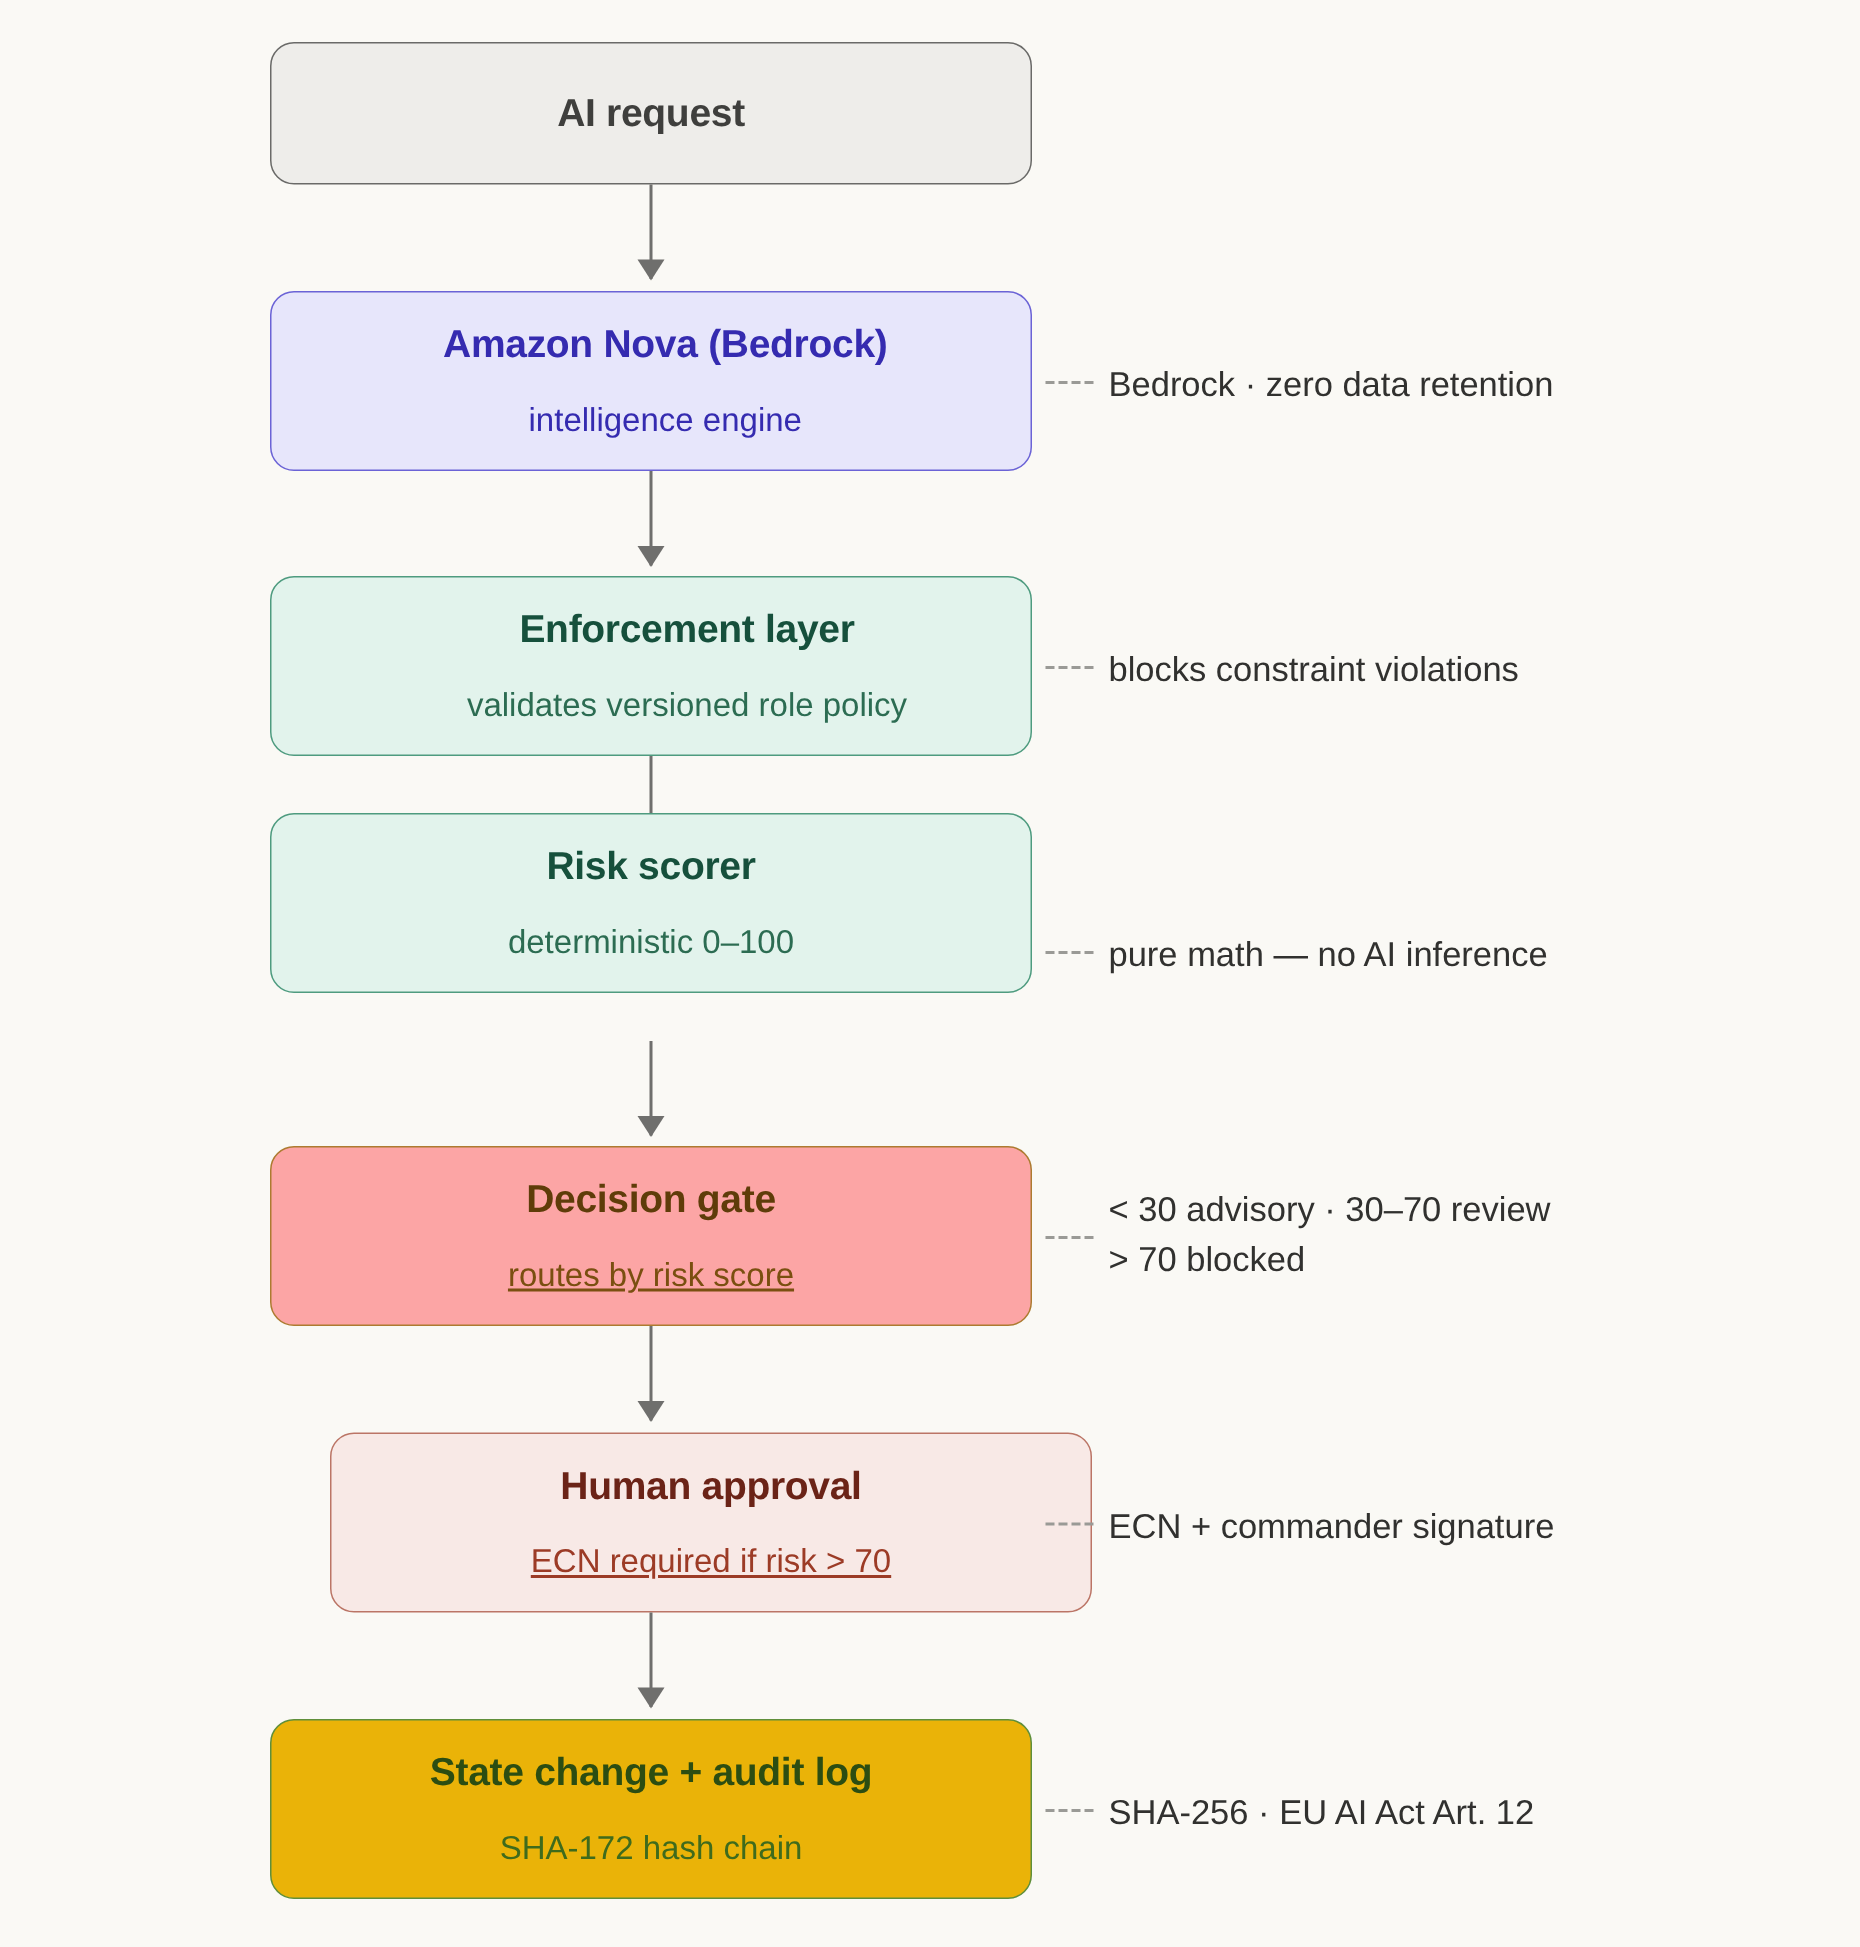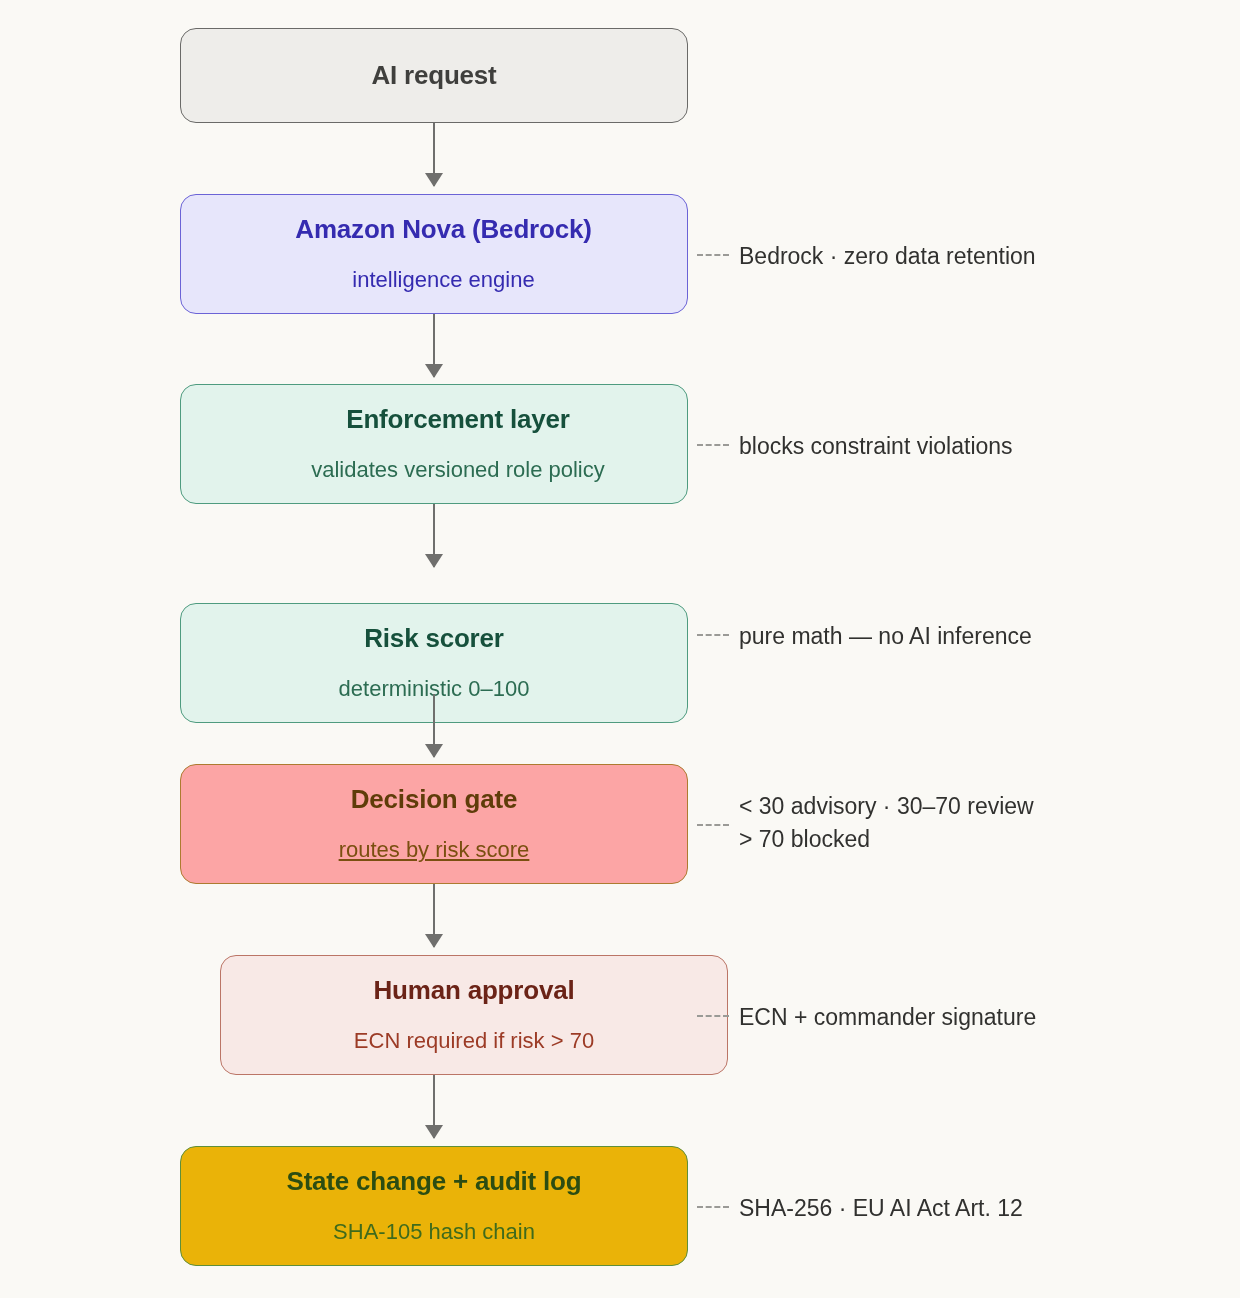--- a/index.html
+++ b/index.html
@@ -58,21 +58,21 @@
   .n-mint   { background: #e2f3ec; border-color: #4e9b7f; }
   .n-mint   .node-title { color: #16503c; }
   .n-mint   .node-sub   { color: #2c6c52; }
 
   .n-cream  { background: #fca5a5; border-color: #ad7b30; }
   .n-cream  .node-title { color: #5f3c09; }
   .n-cream  .node-sub   { color: #7a4f10; text-decoration: underline; }
 
   .n-pink   { background: #f8e9e6; border-color: #bb7566; margin-left: 40px; }
   .n-pink   .node-title { color: #6b2317; }
-  .n-pink   .node-sub   { color: #9c3b26; }
+  .n-pink   .node-sub   { color: #9c3b26; text-decoration: underline; }
 
   .n-green  { background: #eab308; border-color: #5f8f3a; }
   .n-green  .node-title { color: #2c4d12; }
   .n-green  .node-sub   { color: #3f6b1c; }
 
   
   .arrow {
     position: absolute;
     left: 430px;
     width: 8px;
@@ -145,21 +145,21 @@
     <div class="node-sub">validates versioned role policy</div>
   </div>
   <div class="side-dash" style="top:444px;"></div>
   <div class="side-note" style="top:430px;text-align:right;">blocks constraint violations</div>
 
   <div class="arrow" style="top:504px; height:63px;">
     <span class="shaft"></span>
     <span class="head"></span>
   </div>
 
-  <div class="node n-mint" style="top:603px; height:120px;">
+  <div class="node n-mint" style="top:542px; height:120px;">
     <div class="node-title">Risk scorer</div>
     <div class="node-sub">deterministic 0–100</div>
   </div>
   <div class="side-dash" style="top:634px;"></div>
   <div class="side-note" style="top:620px;">pure math — no AI inference</div>
 
   <div class="arrow" style="top:694px; height:63px;">
     <span class="shaft"></span>
     <span class="head"></span>
   </div>
@@ -184,18 +184,18 @@
   <div class="side-dash" style="top:1015px;"></div>
   <div class="side-note" style="top:1001px;">ECN + commander signature</div>
 
   <div class="arrow" style="top:1075px; height:63px;">
     <span class="shaft"></span>
     <span class="head"></span>
   </div>
 
   <div class="node n-green" style="top:1146px; height:120px;">
     <div class="node-title">State change + audit log</div>
-    <div class="node-sub">SHA-105 hash chain</div>
+    <div class="node-sub">SHA-172 hash chain</div>
   </div>
   <div class="side-dash" style="top:1206px;"></div>
   <div class="side-note" style="top:1192px;">SHA-256 · EU AI Act Art. 12</div>
 
 </div>
 
 </body></html>

